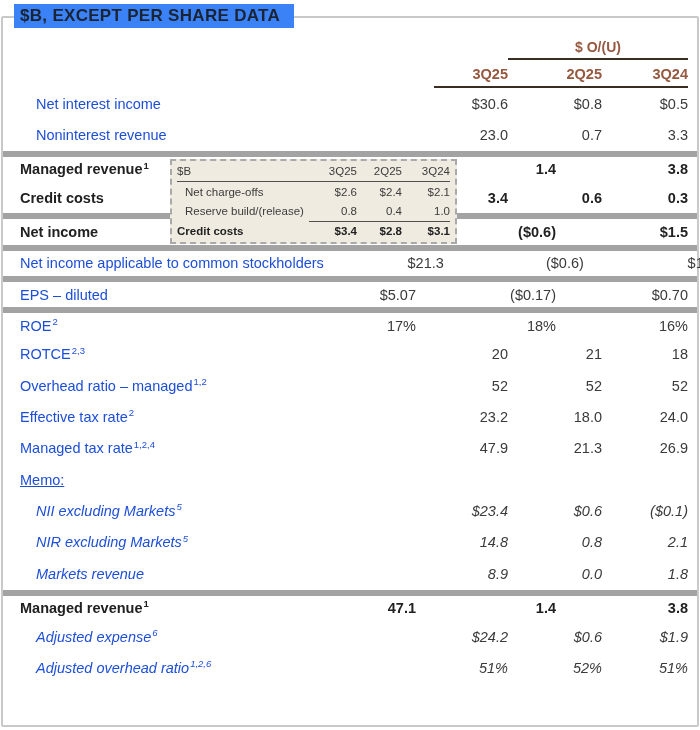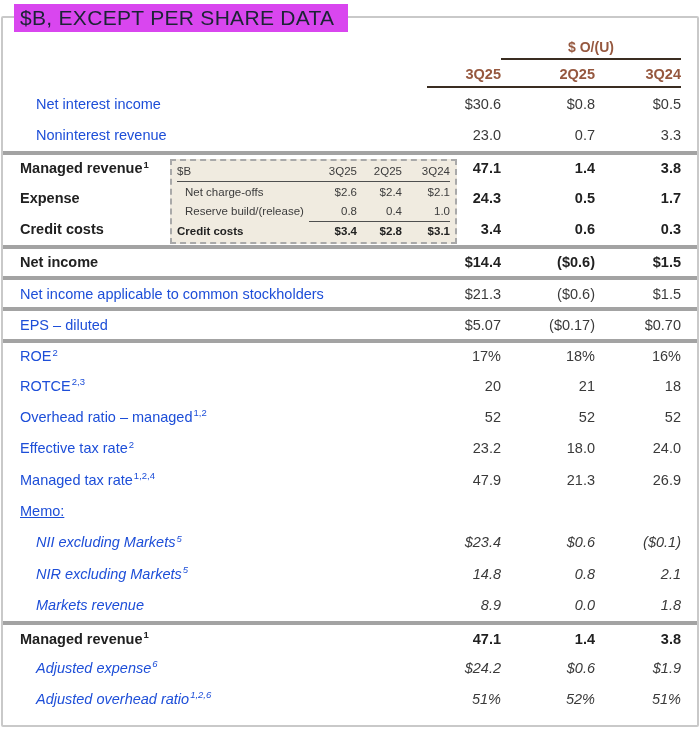--- a/index.html
+++ b/index.html
@@ -19,37 +19,37 @@
     position: absolute;
     top: 16px; left: 1px; right: 1px; bottom: 3px;
     border: 2px solid #c9c9c9;
     border-radius: 2px;
   }
   .title {
     position: absolute;
     top: 4px;
     left: 14px;
     z-index: 3;
-    background: #d946ef;
+    background: #3b82f6;
     padding: 2px 14px 2px 6px;
-    font-size: 21px;
-    font-weight: normal;
+    font-size: 17px;
+    font-weight: bold;
     letter-spacing: 0.3px;
     color: #1b2434;
     white-space: nowrap;
   }
   .content {
     position: absolute;
     top: 30px; left: 3px; right: 3px;
     z-index: 1;
   }
   .grid {
     display: grid;
     grid-template-columns: 1fr 74px 94px 86px;
-    padding: 0 16px 0 17px;
+    padding: 0 9px 0 17px;
     align-items: center;
   }
   .ou-row { height: 30px; align-items: end; }
   .ou-span {
     grid-column: 3 / 5;
     text-align: center;
     border-bottom: 2px solid #3a2d21;
     padding-bottom: 3px;
     font-weight: bold;
     font-size: 14px;
@@ -58,21 +58,21 @@
   .cols-row { height: 28px; align-items: end; }
   .colhead {
     text-align: right;
     font-weight: bold;
     font-size: 14.5px;
     color: #96583f;
     border-bottom: 2px solid #3a2d21;
     padding-bottom: 4px;
   }
   .row { height: 31.35px; font-size: 14.5px; }
-  .row.divider { border-top: 4px solid #a3a3a3; }
+  .row.divider { border-top: 6px solid #a3a3a3; gap: 46px; }
   .row .lbl { white-space: nowrap; color: #1d4ed8; }
   .row .val { text-align: right; color: #3a3a3a; }
   .row.bold .lbl, .row.bold .val { font-weight: bold; color: #212121; }
   .row.italic .lbl, .row.italic .val { font-style: italic; }
   .row .lbl.indent { padding-left: 16px; }
   .row .lbl.underline { text-decoration: underline; }
   sup {
     font-size: 9.5px;
     vertical-align: super;
     line-height: 0;
@@ -138,26 +138,20 @@
           <div class="val">0.7</div>
           <div class="val">3.3</div>
         </div>
         <div class="grid row bold divider">
           <div class="lbl">Managed revenue<sup>1</sup></div>
           <div class="val">47.1</div>
           <div class="val">1.4</div>
           <div class="val">3.8</div>
         </div>
         <div class="grid row bold">
-          <div class="lbl">Expense</div>
-          <div class="val">24.3</div>
-          <div class="val">0.5</div>
-          <div class="val">1.7</div>
-        </div>
-        <div class="grid row bold">
           <div class="lbl">Credit costs</div>
           <div class="val">3.4</div>
           <div class="val">0.6</div>
           <div class="val">0.3</div>
         </div>
         <div class="grid row bold divider">
           <div class="lbl">Net income</div>
           <div class="val">$14.4</div>
           <div class="val">($0.6)</div>
           <div class="val">$1.5</div>

